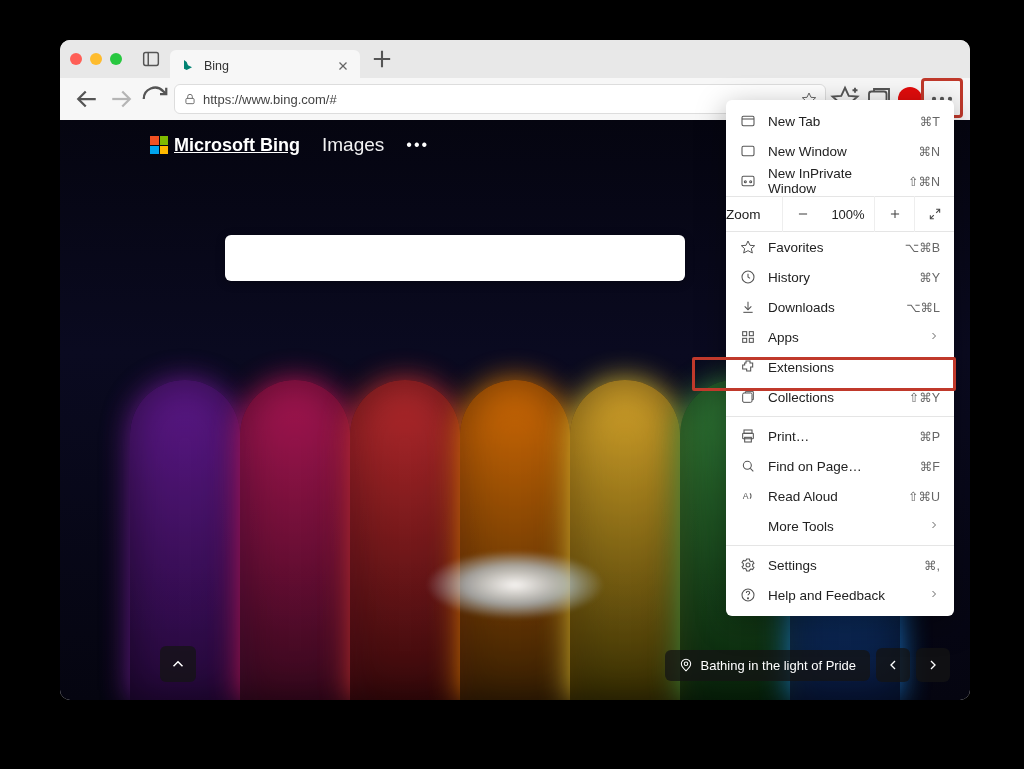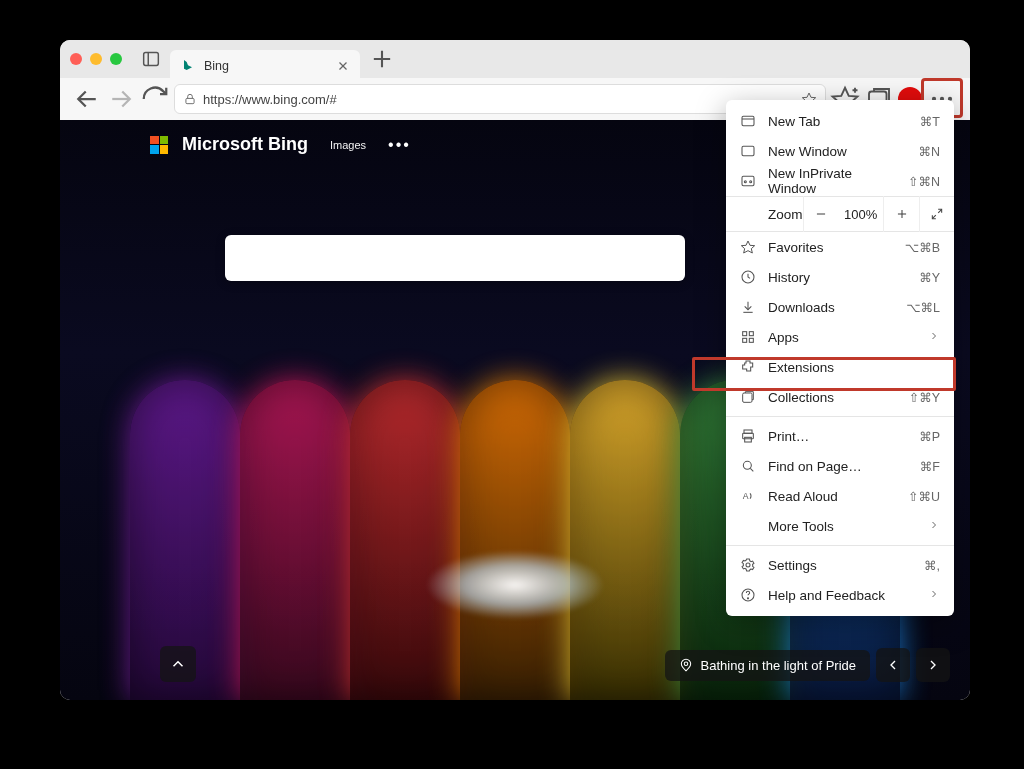--- a/index.html
+++ b/index.html
@@ -108,27 +108,27 @@
     position:absolute; bottom:80px; left:50%; transform:translateX(-50%);
     width:180px;height:70px;
     background: radial-gradient(ellipse at center, rgba(255,255,255,0.95) 0%, rgba(200,230,255,0.6) 40%, transparent 70%);
     filter:blur(2px);
   }
 
   .bing-header {
     position:absolute; top:14px; left:90px; right:20px;
     display:flex; align-items:center; gap:22px; color:#fff;
   }
-  .bing-logo { display:flex; align-items:center; gap:14px; font-weight:600; font-size:18px; }
+  .bing-logo { display:flex; align-items:center; gap:6px; font-weight:600; font-size:18px;text-decoration:underline; }
   .ms-squares { width:18px;height:18px; display:grid;grid-template-columns:1fr 1fr;grid-template-rows:1fr 1fr;gap:1px; }
   .ms-squares span:nth-child(1){background:#f25022;}
   .ms-squares span:nth-child(2){background:#7fba00;}
   .ms-squares span:nth-child(3){background:#00a4ef;}
   .ms-squares span:nth-child(4){background:#ffb900;}
-  .bing-nav { font-size:11px; color:#fff; opacity:0.95; }
+  .bing-nav { font-size:19px; color:#fff; opacity:0.95; }
   .bing-more { color:#fff; font-size:16px; letter-spacing:2px; }
   .bing-signin {
     position:absolute; top:10px; right:20px;
     width:70px;height:26px; background:#e20c0c;
   }
   .searchbox {
     position:absolute; top:115px; left:165px;
     width:460px; height:46px; background:#fff; border-radius:6px;
     box-shadow:0 2px 10px rgba(0,0,0,0.3);
   }
@@ -175,21 +175,21 @@
   .mi .lbl { flex:1; }
   .mi .sc { color:#666; font-size:12.5px; }
   .mi .chev { color:#666; }
   .mi .indent { width:16px; }
   .sep { height:1px; background:#e5e5e5; margin:4px 0; }
 
   .zoomrow {
     display:flex; align-items:center; height:36px;
     border-top:1px solid #e5e5e5; border-bottom:1px solid #e5e5e5;
   }
-  .zoomrow .zlabel { flex:1; padding-left:42px; font-size:13.5px; }
+  .zoomrow .zlabel { flex:1; font-size:13.5px; }
   .zoomrow .zbtn { width:40px; height:36px; display:flex;align-items:center;justify-content:center; border-left:1px solid #eee; color:#444; }
   .zoomrow .zval { width:52px; text-align:center; font-size:13px; }
 
   .hi-ext {
     position:absolute;
     border:3px solid #c0392b;
     border-radius:2px;
     pointer-events:none;
   }
   .hi-extensions {

